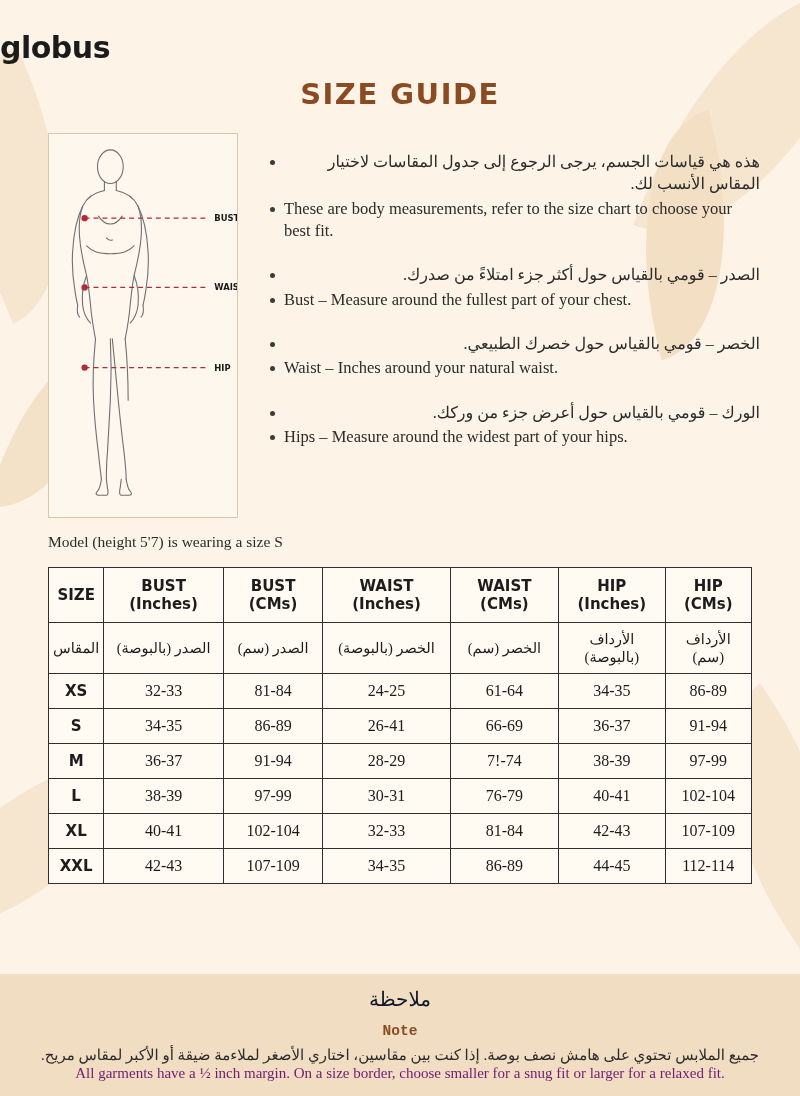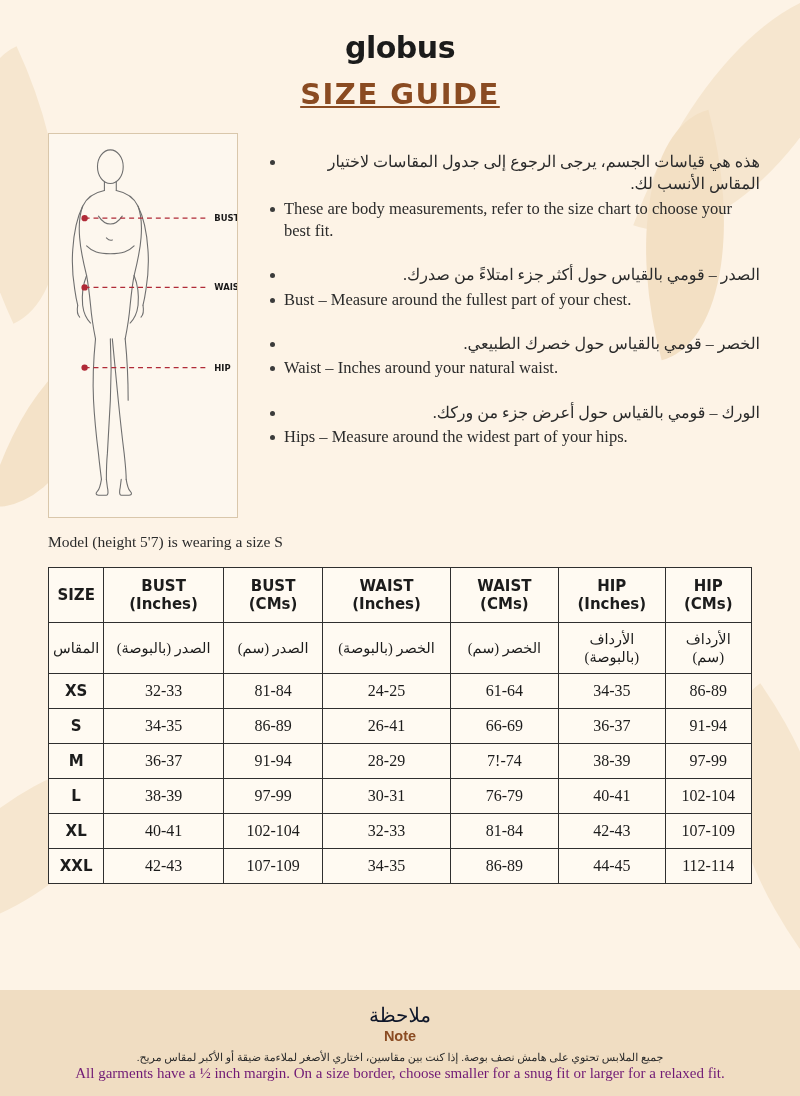--- a/index.html
+++ b/index.html
@@ -25,37 +25,36 @@
   .leaf.l3 { width:120px; height:250px; left:-45px; top:60px; transform:rotate(-25deg); }
   .leaf.l4 { width:90px;  height:190px; left:10px; top:330px; transform:rotate(15deg); background:#f4e2c8;}
   .leaf.l5 { width:130px; height:260px; left:-40px; bottom:120px; transform:rotate(35deg); }
   .leaf.l6 { width:120px; height:240px; right:-40px; bottom:160px; transform:rotate(-35deg); }
   .leaf.l7 { width:80px;  height:170px; right:110px; bottom:300px; transform:rotate(10deg); background:#f3e0c4;}
 
   .page { position:relative; z-index:2; width:800px; height:1096px; }
 
   
   .brand {
-    text-align:center;
+    text-align:left;
     font-family:"DejaVu Sans", sans-serif;
     font-weight:700;
     font-size:30px;
     letter-spacing:-0.5px;
     color:#1b1b1b;
     padding-top:30px;
   }
   .title {
     text-align:center;
     font-family:"DejaVu Sans", sans-serif;
     font-weight:700;
     font-size:29px;
     letter-spacing:1.5px;
     color:#8a4b22;
     margin-top:12px;
-    text-decoration:underline;
   }
 
   
   .top {
     display:flex;
     padding: 22px 40px 0 48px;
     gap: 32px;
   }
   .figure-box {
     width:190px;
@@ -116,26 +115,26 @@
   .footer {
     position:absolute;
     left:0; right:0; bottom:0;
     background:#f0ddc2;
     padding:13px 20px 14px 20px;
     text-align:center;
   }
   .footer .n-ar { color:#0f172a; font-size:20px; direction:rtl; }
   .footer .n-en {
     color:#8a4b22;
-    font-family:Liberation Sans, sans-serif;
+    font-family:Liberation Mono, monospace;
     font-weight:700;
     font-size:14.5px;
-    margin-top:1px;
-  }
-  .footer .f-ar { color:#2b2b2b; font-size:11px; direction:rtl; margin-top:7px; }
+    margin-top:12px;
+  }
+  .footer .f-ar { color:#2b2b2b; font-size:15px; direction:rtl; margin-top:7px; }
   .footer .f-en { color:#701a75; font-size:15px; margin-top:1px; }
 
   .lbl {
     font-family:"DejaVu Sans", sans-serif;
     font-size:8.5px;
     font-weight:700;
     fill:#1a1a1a;
   }
 </style>
 </head>

